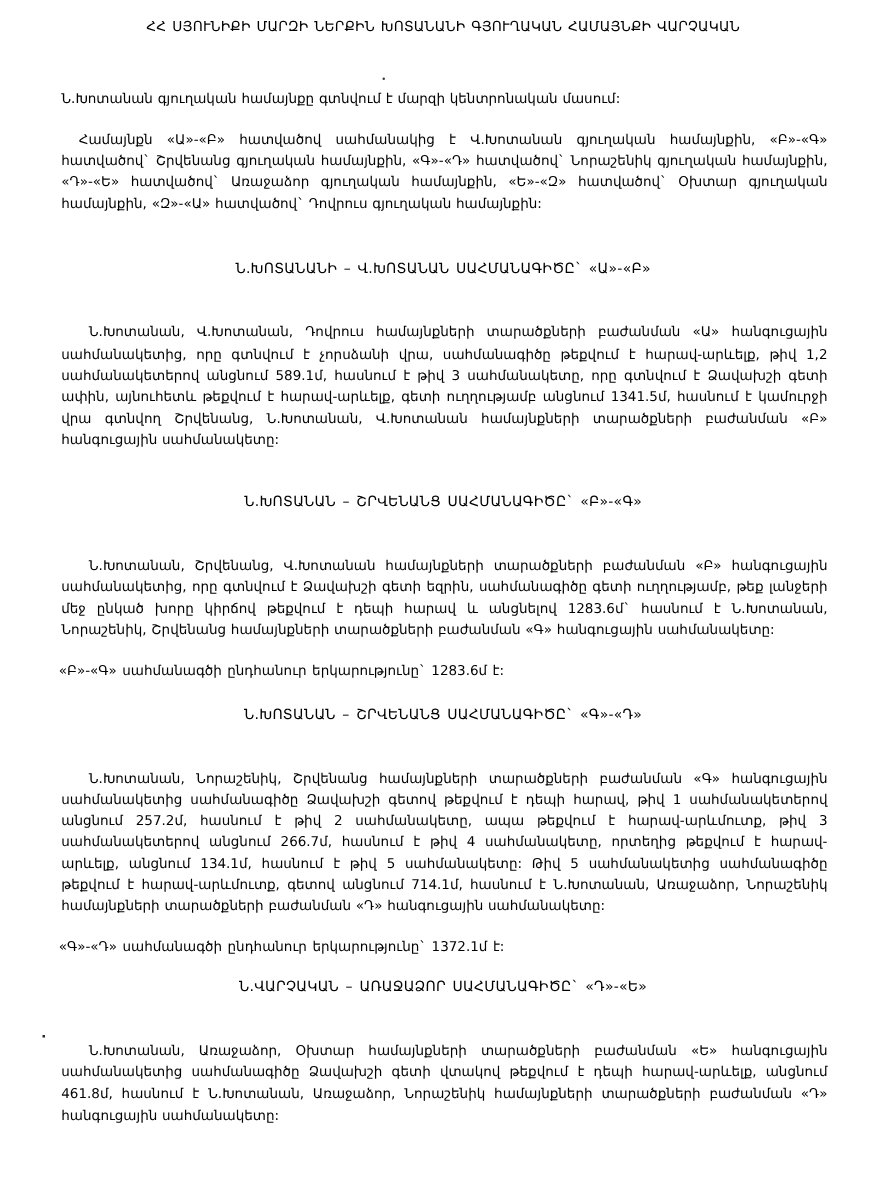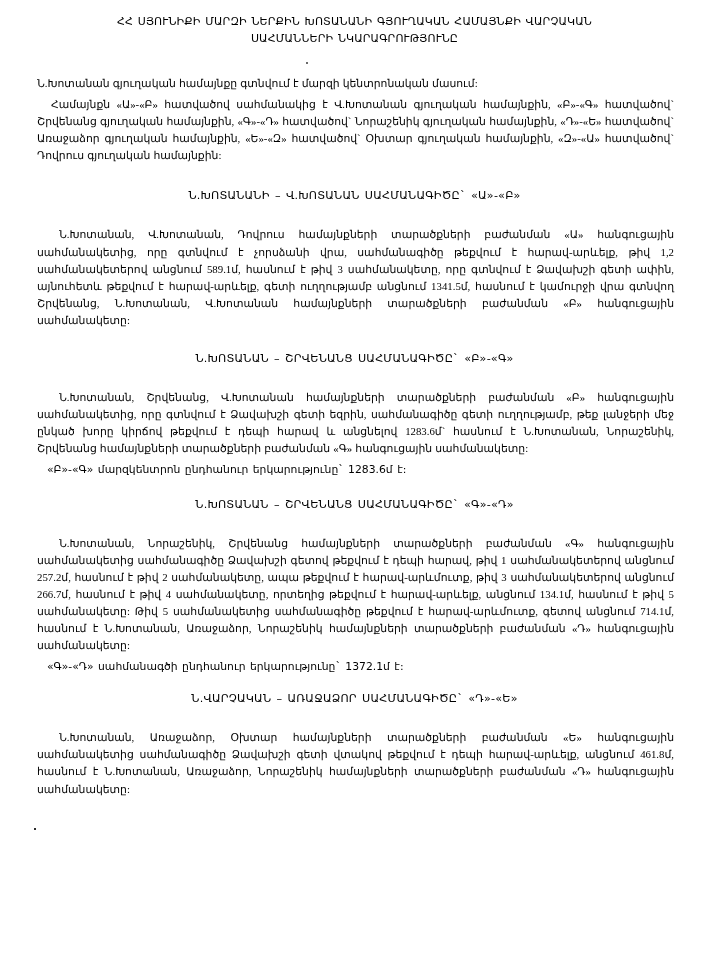--- a/index.html
+++ b/index.html
@@ -50,27 +50,26 @@
     height: 2px;
     background: #3a3a3a;
     border-radius: 50%;
   }
 
   
   .body-block {
     padding: 0 31px 0 33px;
   }
   p.para {
-    margin: 4px;
+    margin: 16px;
     font-size: 10.8px;
     line-height: 17.1px;
     text-align: justify;
     text-justify: inter-word;
     word-spacing: 0.4px;
-    font-family: Liberation Serif, serif;
   }
   p.para.lead {
     text-indent: 0;
   }
   p.para.indent {
     text-indent: 22px;
   }
   p.para.indent-sm {
     text-indent: 14px;
   }
@@ -113,21 +112,20 @@
     background: #2b2b2b;
   }
 </style>
 </head>
 <body>
 
 <div class="page">
 
   <h1 class="doc-title">
     <span class="tl">ՀՀ ՍՅՈՒՆԻՔԻ ՄԱՐԶԻ ՆԵՐՔԻՆ ԽՈՏԱՆԱՆԻ ԳՅՈՒՂԱԿԱՆ ՀԱՄԱՅՆՔԻ ՎԱՐՉԱԿԱՆ</span>
-    <span class="tl2">ՍԱՀՄԱՆՆԵՐԻ ՆԿԱՐԱԳՐՈՒԹՅՈՒՆԸ</span>
   </h1>
 
   <div class="speck" style="left:306px; top:62px;"></div>
 
   <div class="gap-24"></div>
 
   <div class="body-block">
     <p class="para lead">
       <span class="nowrap-line">Ն.Խոտանան գյուղական  համայնքը գտնվում է մարզի կենտրոնական մասում:</span>
     </p>
@@ -141,21 +139,21 @@
   <div class="body-block">
     <p class="para indent">Ն.Խոտանան, Վ.Խոտանան, Դովրուս համայնքների տարածքների բաժանման «Ա» հանգուցային սահմանակետից, որը գտնվում է չորսձանի վրա, սահմանագիծը թեքվում է հարավ-արևելք, թիվ 1,2 սահմանակետերով անցնում 589.1մ, հասնում է թիվ 3 սահմանակետը, որը գտնվում է Ձավախշի գետի ափին, այնուհետև թեքվում է հարավ-արևելք, գետի ուղղությամբ անցնում 1341.5մ, հասնում է կամուրջի վրա գտնվող Շրվենանց, Ն.Խոտանան, Վ.Խոտանան համայնքների տարածքների բաժանման «Բ» հանգուցային սահմանակետը:</p>
   </div>
 
   <div class="gap-18"></div>
 
   <h2 class="section-heading">Ն.ԽՈՏԱՆԱՆ – ՇՐՎԵՆԱՆՑ  ՍԱՀՄԱՆԱԳԻԾԸ`  «Բ»-«Գ»</h2>
   <div class="gap-18"></div>
   <div class="body-block">
     <p class="para indent">Ն.Խոտանան, Շրվենանց, Վ.Խոտանան համայնքների տարածքների բաժանման «Բ» հանգուցային սահմանակետից, որը գտնվում է Ձավախշի գետի եզրին, սահմանագիծը գետի ուղղությամբ, թեք լանջերի մեջ ընկած խորը կիրճով թեքվում է դեպի հարավ և անցնելով 1283.6մ` հասնում է Ն.Խոտանան, Նորաշենիկ, Շրվենանց համայնքների տարածքների բաժանման «Գ» հանգուցային սահմանակետը:</p>
-    <p class="summary-line">«Բ»-«Գ» մարզկենտրոն ընդհանուր երկարությունը`  1283.6մ է:</p>
+    <p class="summary-line">«Բ»-«Գ» սահմանագծի ընդհանուր երկարությունը`  1283.6մ է:</p>
   </div>
 
   <div class="gap-18"></div>
 
   <h2 class="section-heading">Ն.ԽՈՏԱՆԱՆ – ՇՐՎԵՆԱՆՑ  ՍԱՀՄԱՆԱԳԻԾԸ`  «Գ»-«Դ»</h2>
   <div class="gap-18"></div>
   <div class="body-block">
     <p class="para indent">Ն.Խոտանան, Նորաշենիկ, Շրվենանց համայնքների տարածքների բաժանման «Գ» հանգուցային սահմանակետից սահմանագիծը Ձավախշի գետով թեքվում է դեպի հարավ, թիվ 1 սահմանակետերով անցնում 257.2մ, հասնում է թիվ 2 սահմանակետը, ապա թեքվում է հարավ-արևմուտք, թիվ 3 սահմանակետերով անցնում 266.7մ, հասնում է թիվ 4 սահմանակետը, որտեղից թեքվում է հարավ-արևելք, անցնում 134.1մ, հասնում է թիվ 5 սահմանակետը: Թիվ 5 սահմանակետից սահմանագիծը թեքվում է հարավ-արևմուտք, գետով անցնում 714.1մ, հասնում է Ն.Խոտանան, Առաջաձոր, Նորաշենիկ համայնքների տարածքների բաժանման «Դ» հանգուցային սահմանակետը:</p>
     <p class="summary-line">«Գ»-«Դ» սահմանագծի ընդհանուր երկարությունը`  1372.1մ է:</p>
   </div>

